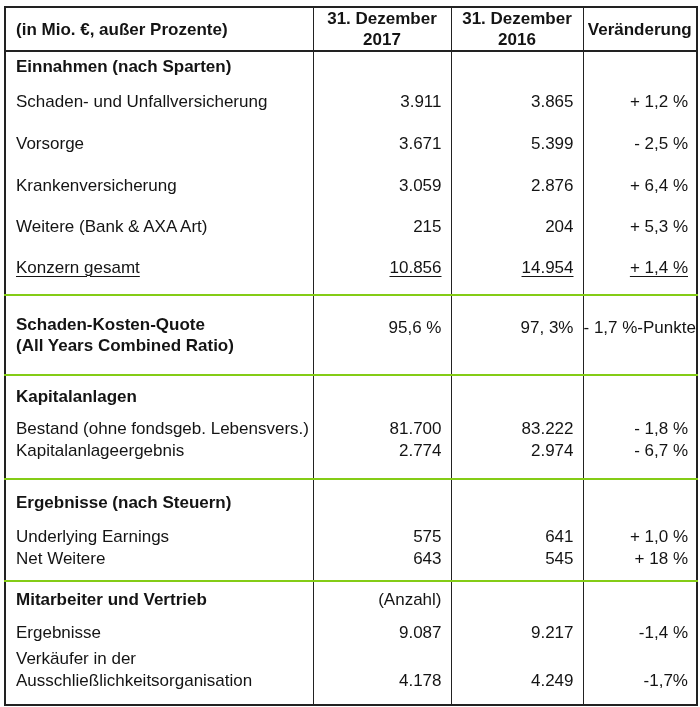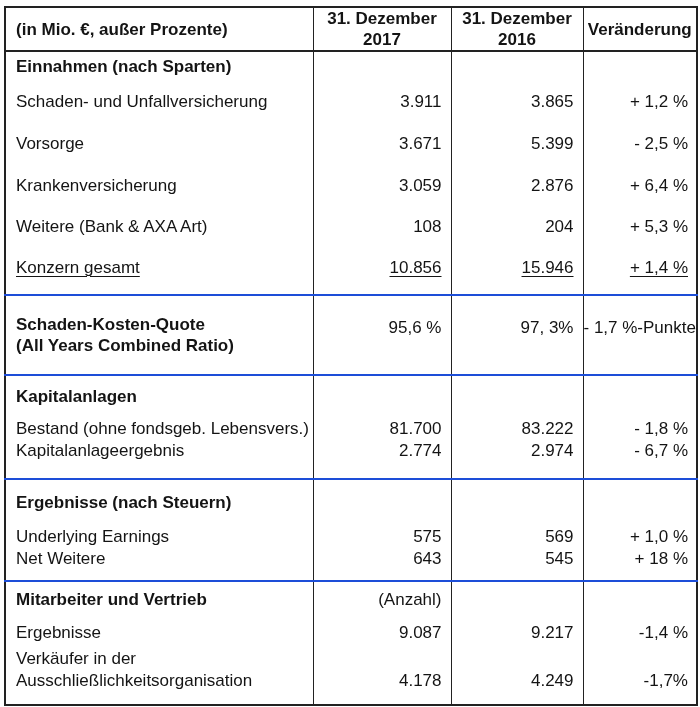--- a/index.html
+++ b/index.html
@@ -29,21 +29,21 @@
     padding: 0;
     font-size: 17px;
     line-height: 21px;
     font-weight: normal;
     vertical-align: middle;
     overflow: hidden;
     white-space: nowrap;
   }
   tr > td + td, tr > th + th { border-left: 1.6px solid #222; }
   thead th { border-bottom: 2px solid #222; }
-  tr.sec > td { border-top: 2px solid #1d4ed8; }
+  tr.sec > td { border-top: 2px solid #84cc16; }
   .lbl { text-align: left; padding-left: 10px; }
   .num { text-align: right; padding-right: 9px; }
   .chg { text-align: right; padding-right: 8px; margin-left: 36px; }
   .ctr { text-align: center; }
   .b   { font-weight: bold; }
   .top { vertical-align: top; padding-top: 21px; }
   .ul  { text-decoration: underline; text-underline-offset: 3px; text-decoration-thickness: 1.4px; }
 </style>
 </head>
 <body>
@@ -91,28 +91,28 @@
         <td class="chg">- 2,5 %</td>
       </tr>
       <tr style="height:42px">
         <td class="lbl">Krankenversicherung</td>
         <td class="num">3.059</td>
         <td class="num">2.876</td>
         <td class="chg">+ 6,4 %</td>
       </tr>
       <tr style="height:41px">
         <td class="lbl">Weitere (Bank &amp; AXA Art)</td>
-        <td class="num">108</td>
+        <td class="num">215</td>
         <td class="num">204</td>
         <td class="chg">+ 5,3 %</td>
       </tr>
       <tr style="height:41px">
         <td class="lbl"><span class="ul">Konzern gesamt</span></td>
         <td class="num"><span class="ul">10.856</span></td>
-        <td class="num"><span class="ul">15.946</span></td>
+        <td class="num"><span class="ul">14.954</span></td>
         <td class="chg"><span class="ul">+ 1,4 %</span></td>
       </tr>
       <tr style="height:7px">
         <td></td>
           <td></td>
           <td></td>
           <td></td>
       </tr>
 
       <tr class="sec" style="height:80px">
@@ -152,21 +152,21 @@
 
       <tr class="sec" style="height:46px">
         <td class="lbl b">Ergebnisse (nach Steuern)</td>
         <td></td>
           <td></td>
           <td></td>
       </tr>
       <tr style="height:22px">
         <td class="lbl">Underlying Earnings</td>
         <td class="num">575</td>
-        <td class="num">569</td>
+        <td class="num">641</td>
         <td class="chg">+ 1,0 %</td>
       </tr>
       <tr style="height:22px">
         <td class="lbl">Net Weitere</td>
         <td class="num">643</td>
         <td class="num">545</td>
         <td class="chg">+ 18 %</td>
       </tr>
       <tr style="height:12px">
         <td></td>

